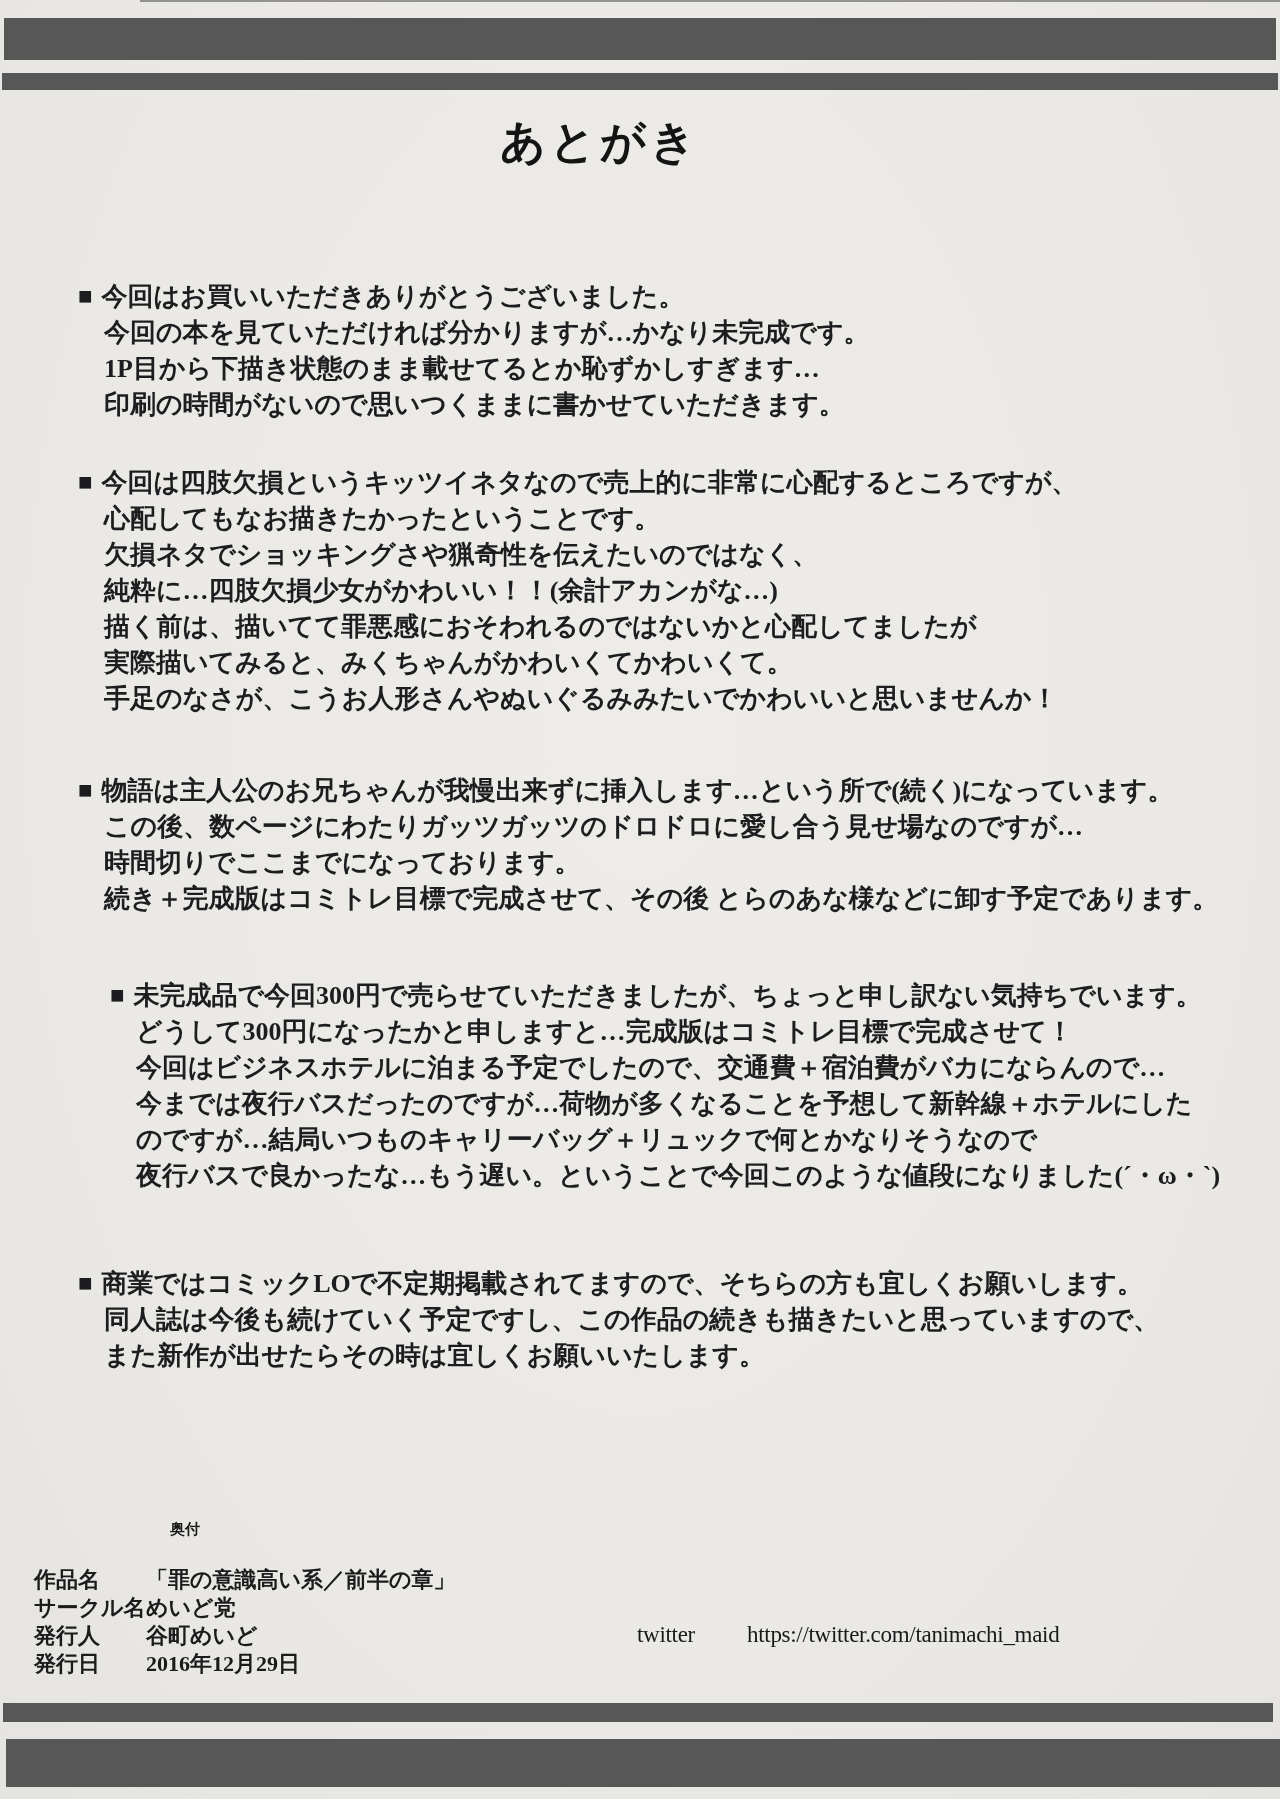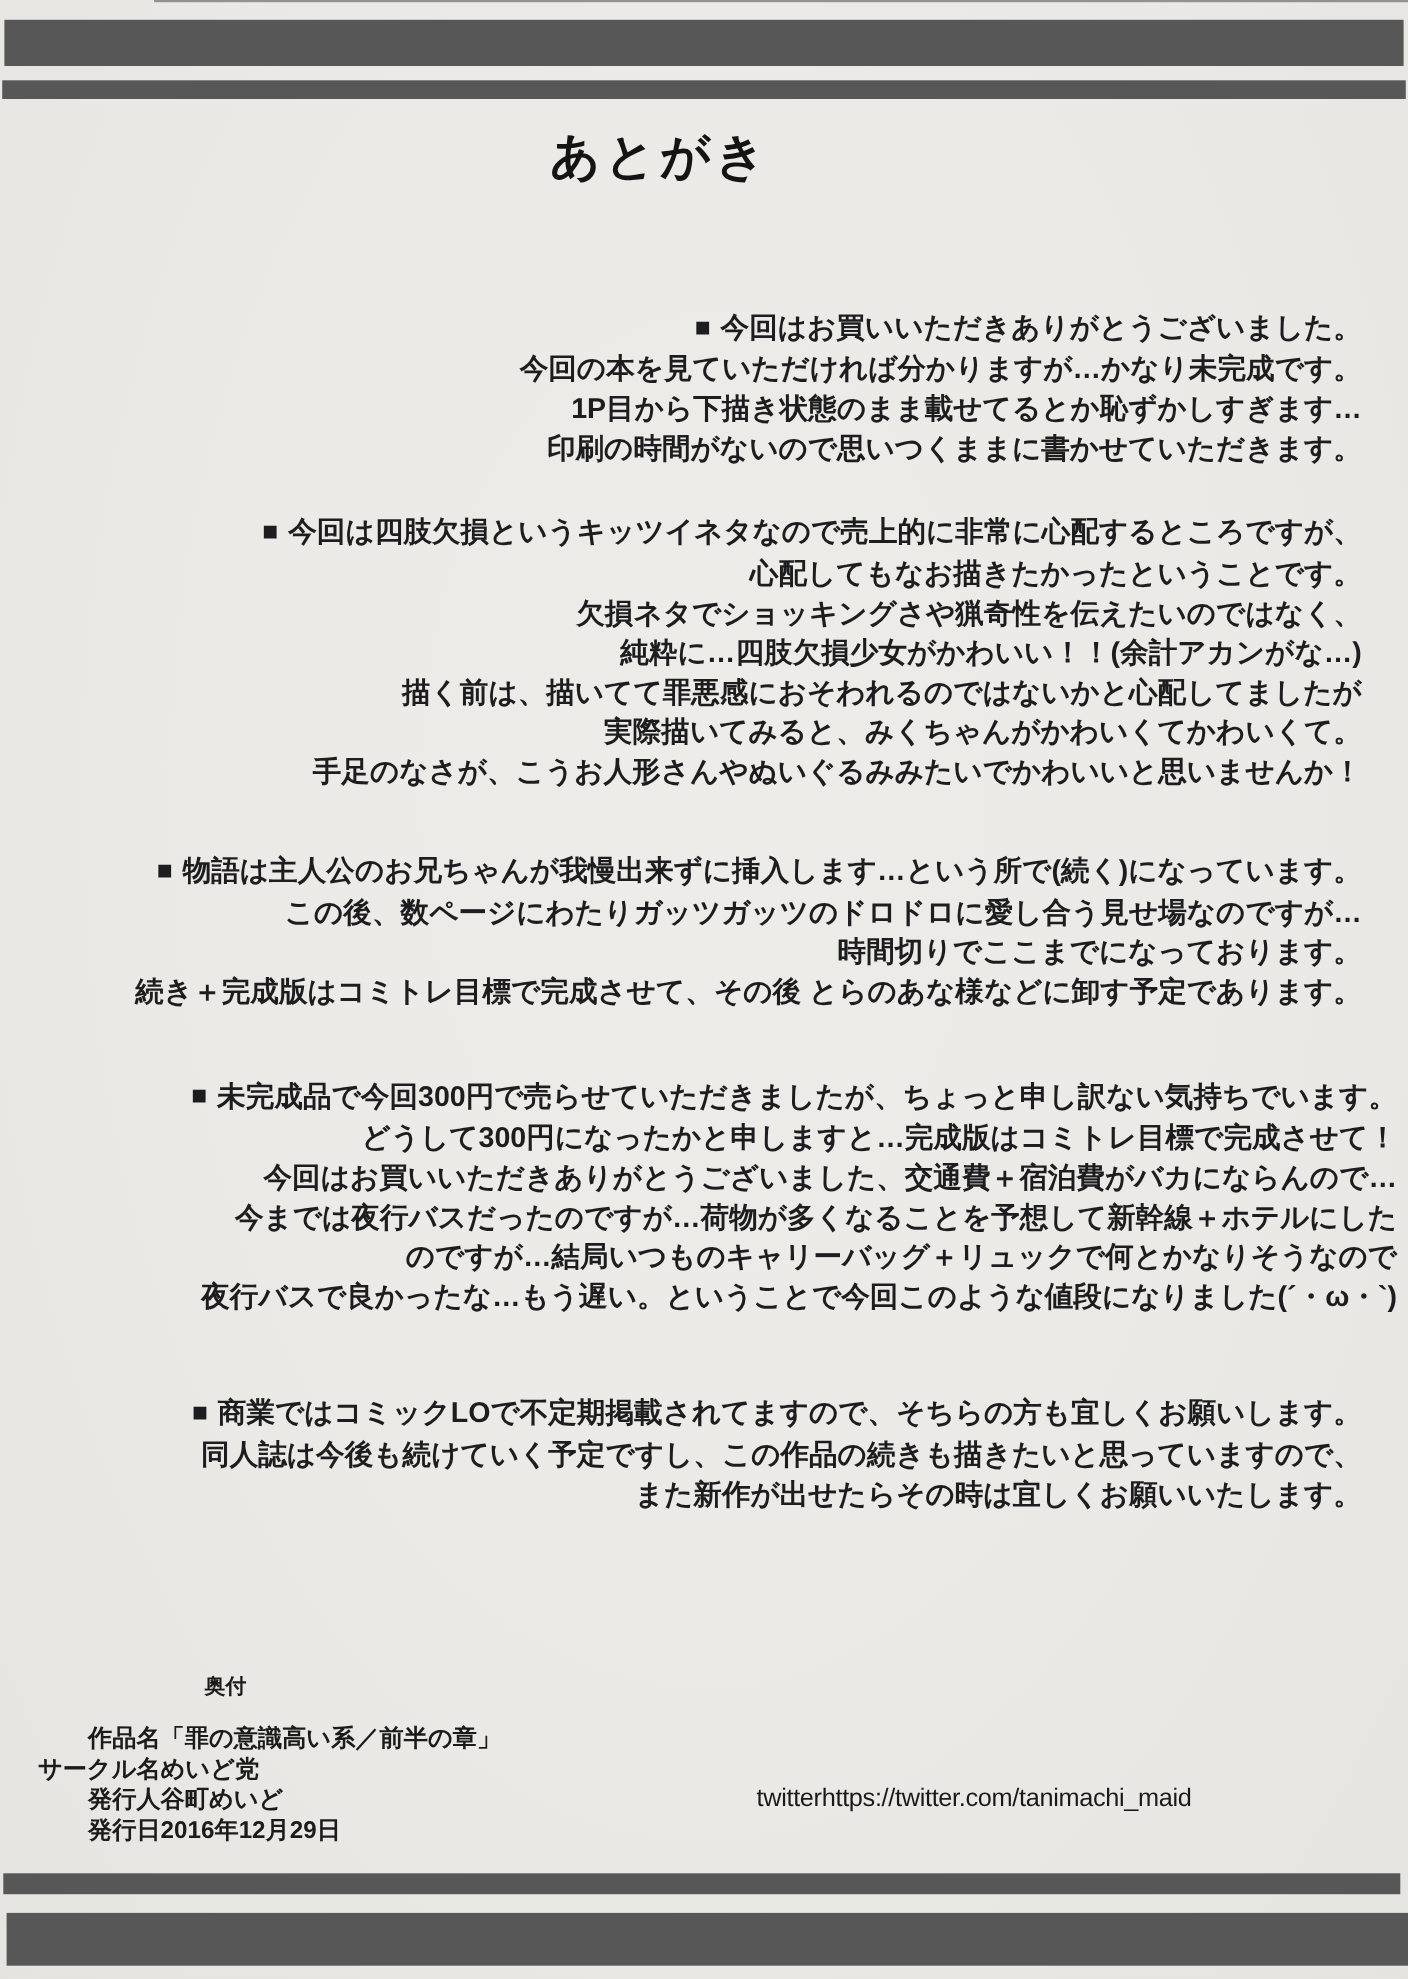--- a/index.html
+++ b/index.html
@@ -3,23 +3,22 @@
 <meta charset="utf-8">
 <style>
   html, body { margin: 0; padding: 0; background: #d8d7d4; }
   .page {
     position: relative;
     width: 1280px;
     height: 1799px;
     margin: 0 auto;
     overflow: hidden;
     background: radial-gradient(ellipse at 50% 40%, #edecE9 0%, #eae9e6 60%, #e5e4e1 100%);
-    font-family: Liberation Sans, sans-serif;
+    font-family: Liberation Serif, serif;
     color: #1b1b1c;
-    text-align: right;
   }
   .bar { position: absolute; background: #575757; }
   .bar-top-thick   { left: 4px;  top: 18px;   width: 1272px; height: 42px; }
   .bar-top-thin    { left: 2px;  top: 73px;   width: 1276px; height: 17px; }
   .bar-bottom-thin { left: 3px;  top: 1703px; width: 1270px; height: 19px; }
   .bar-bottom-thick{ left: 6px;  top: 1739px; width: 1274px; height: 48px; }
   .scan-edge { position: absolute; top: 0; left: 140px; right: 0; height: 2px; background: #4a4a4a; opacity: .55; }
 
   .doc-title {
     position: absolute;
@@ -47,23 +46,23 @@
   .bullet { display: inline-block; margin-right: 9px; font-size: 24px; transform: translateY(-1px); }
 
   .p1 { top: 279px; }
   .p2 { top: 465px; }
   .p3 { top: 773px; }
   .p4 { top: 978px; margin-left: 32px; }
   .p5 { top: 1266px; }
 
   .colophon-heading {
     position: absolute;
-    left: 186px;
+    left: 170px;
     top: 1520px;
-    font-size: 19px;
+    font-size: 15px;
     font-weight: 700;
   }
   .colophon {
     position: absolute;
     left: 34px;
     top: 1566px;
     font-size: 22px;
     font-weight: 700;
     line-height: 28px;
   }
@@ -113,21 +112,21 @@
     <div class="line cont">欠損ネタでショッキングさや猟奇性を伝えたいのではなく、</div>
     <div class="line cont">純粋に…四肢欠損少女がかわいい！！(余計アカンがな…)</div>
     <div class="line cont">描く前は、描いてて罪悪感におそわれるのではないかと心配してましたが</div>
     <div class="line cont">実際描いてみると、みくちゃんがかわいくてかわいくて。</div>
     <div class="line cont">手足のなさが、こうお人形さんやぬいぐるみみたいでかわいいと思いませんか！</div>
   </div>
 
   <div class="para p4">
     <div class="line first"><span class="bullet">■</span><span>未完成品で今回300円で売らせていただきましたが、ちょっと申し訳ない気持ちでいます。</span></div>
     <div class="line cont">どうして300円になったかと申しますと…完成版はコミトレ目標で完成させて！</div>
-    <div class="line cont">今回はお買いいただきありがとうございました、交通費＋宿泊費がバカにならんので…</div>
+    <div class="line cont">今回はビジネスホテルに泊まる予定でしたので、交通費＋宿泊費がバカにならんので…</div>
     <div class="line cont">今までは夜行バスだったのですが…荷物が多くなることを予想して新幹線＋ホテルにした</div>
     <div class="line cont">のですが…結局いつものキャリーバッグ＋リュックで何とかなりそうなので</div>
     <div class="line cont">夜行バスで良かったな…もう遅い。ということで今回このような値段になりました(´・ω・`)</div>
   </div>
 
   <div class="para p5">
     <div class="line first"><span class="bullet">■</span><span>商業ではコミックLOで不定期掲載されてますので、そちらの方も宜しくお願いします。</span></div>
     <div class="line cont">同人誌は今後も続けていく予定ですし、この作品の続きも描きたいと思っていますので、</div>
     <div class="line cont">また新作が出せたらその時は宜しくお願いいたします。</div>
   </div>

